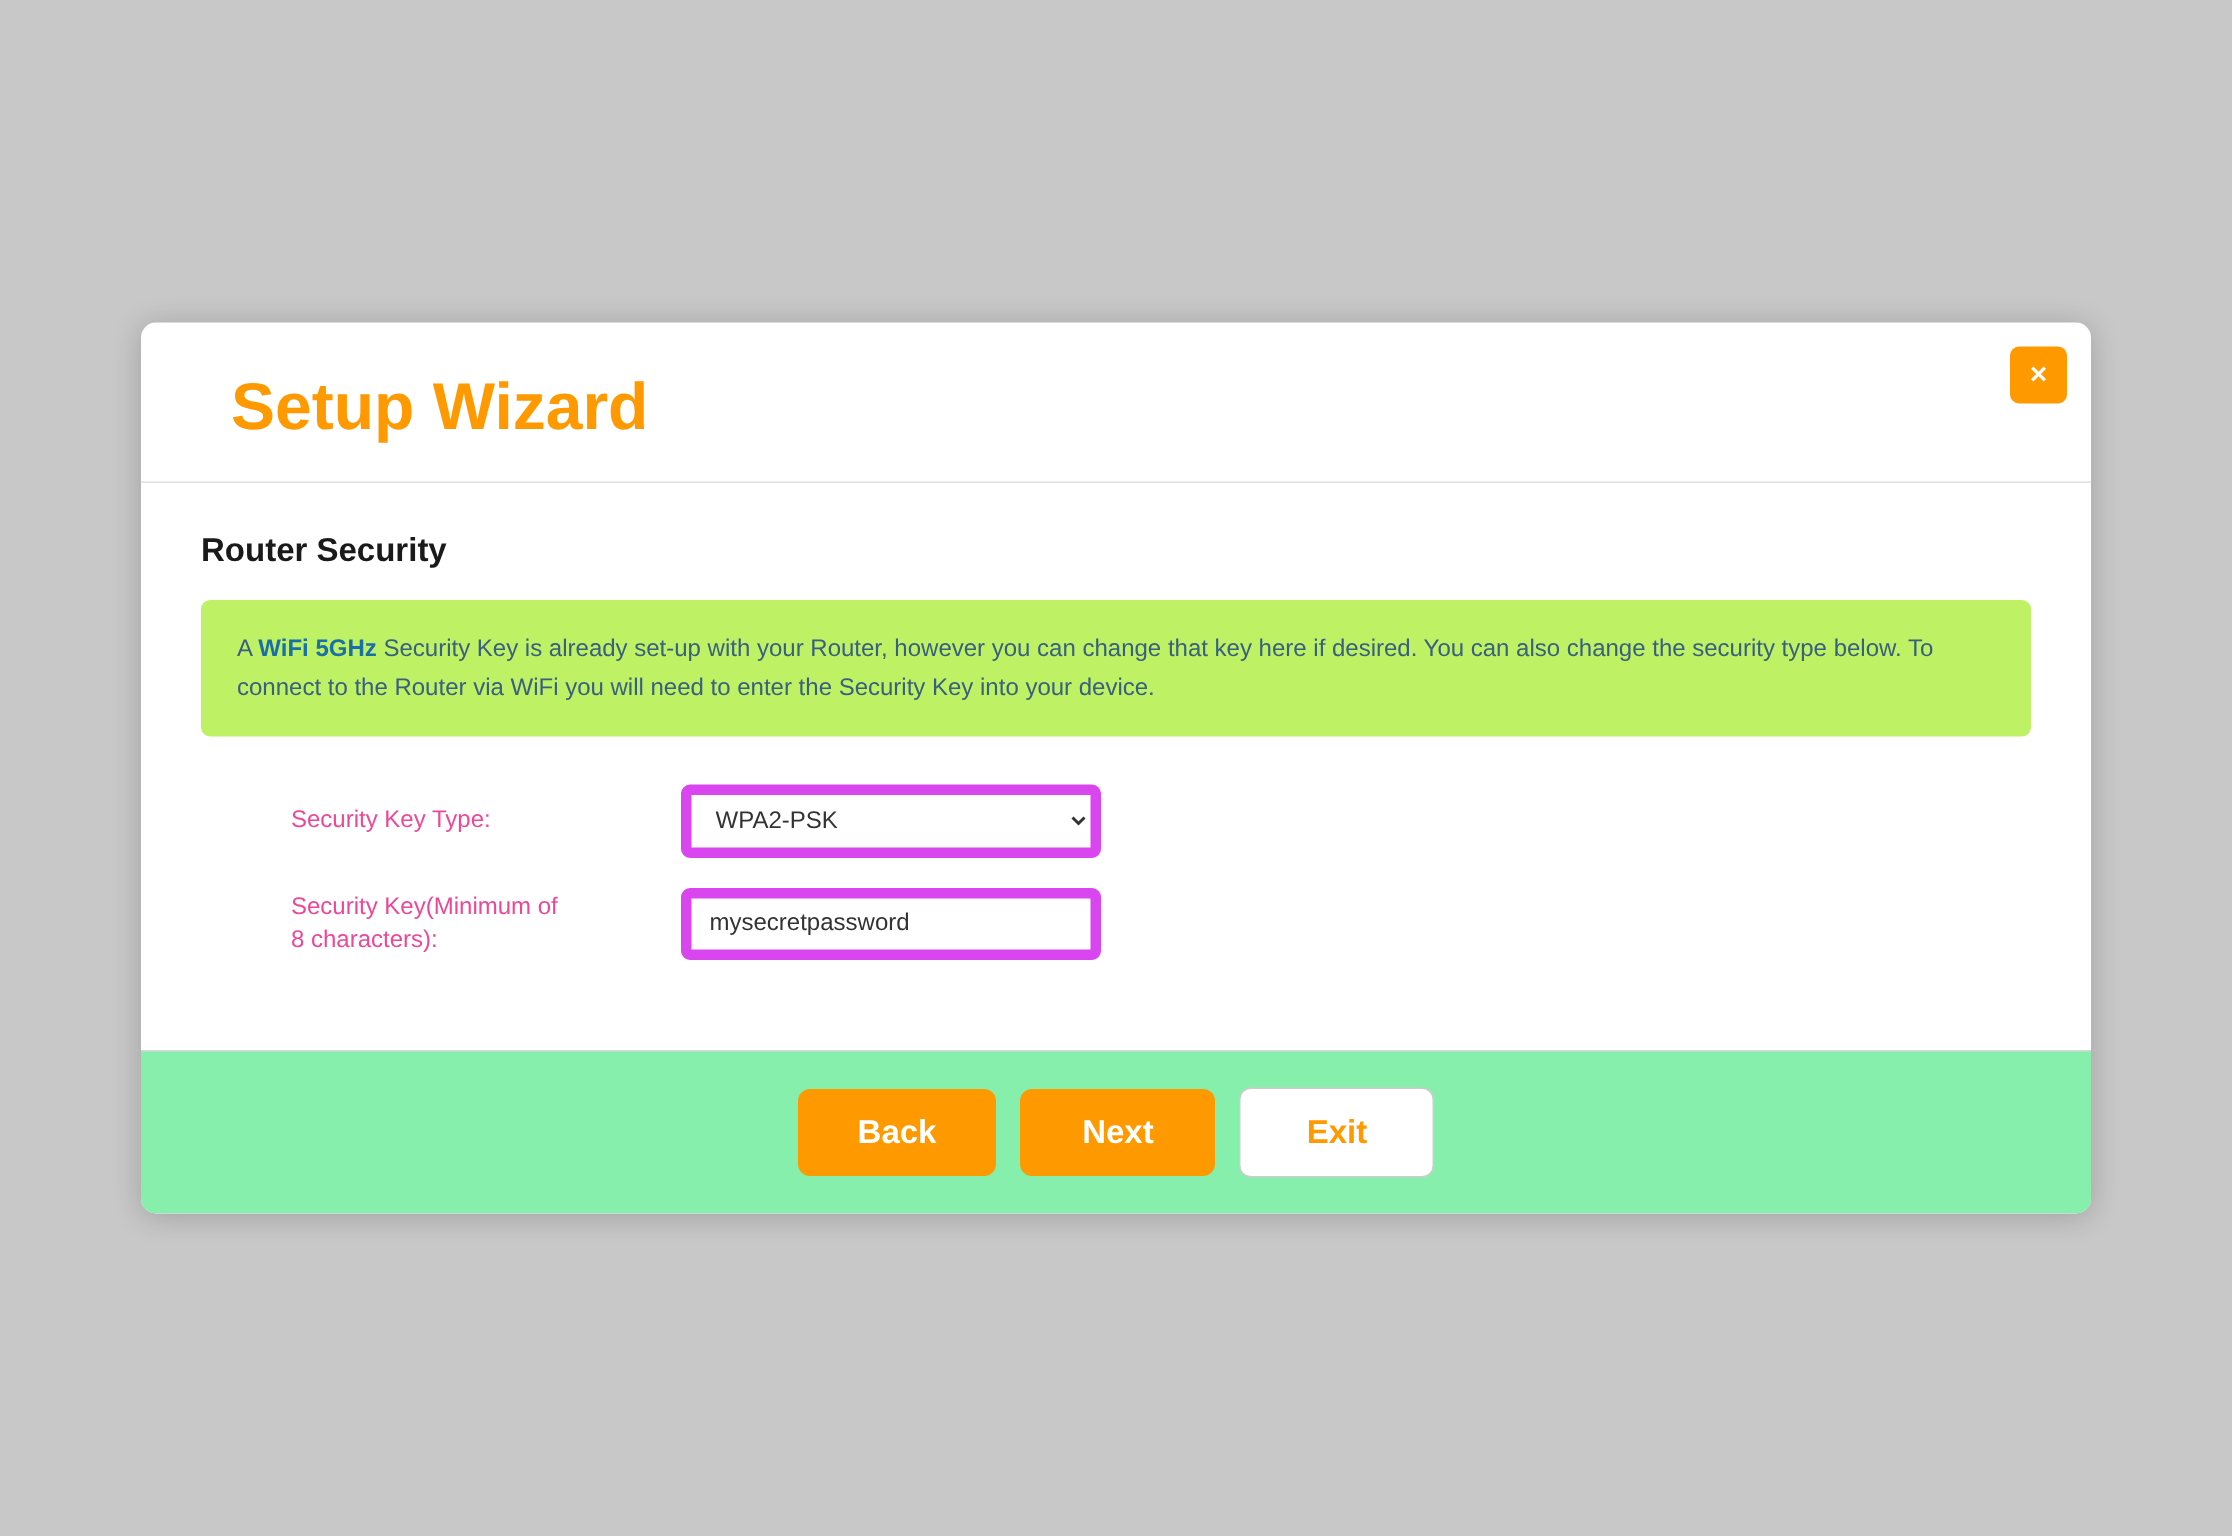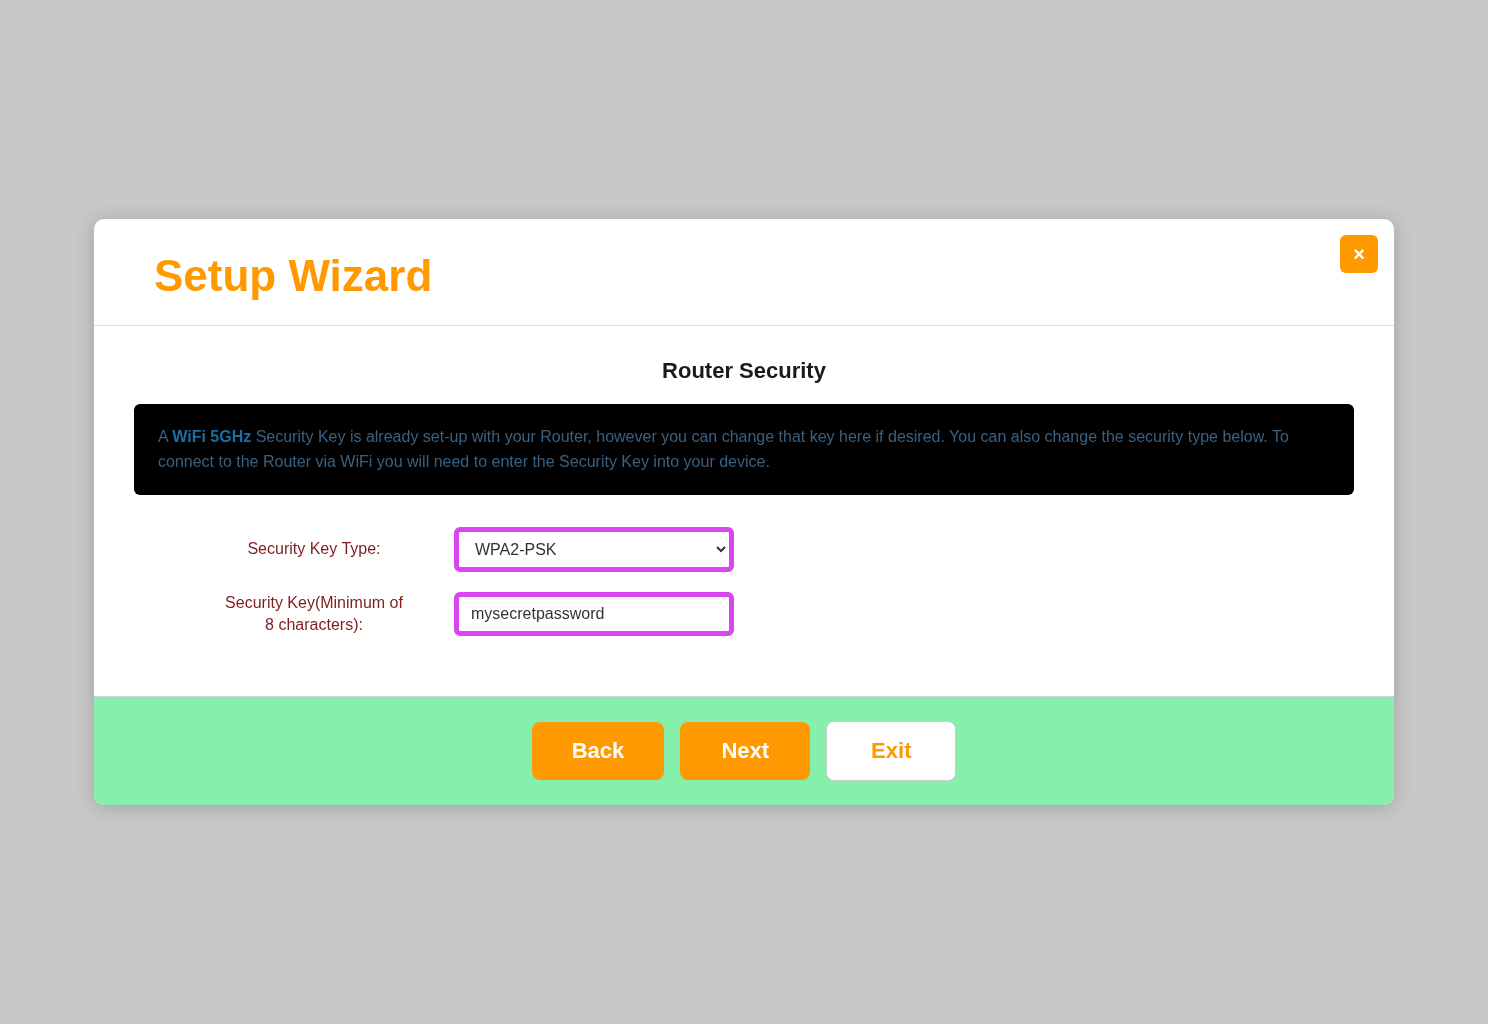--- a/index.html
+++ b/index.html
@@ -66,25 +66,24 @@
 
     .dialog-body {
       padding: 32px 40px 40px 40px;
     }
 
     .section-title {
       font-size: 22px;
       font-weight: bold;
       color: #1a1a1a;
       margin-bottom: 20px;
-      text-align: center;
     }
 
     .info-box {
-      background: #000000;
+      background: #bef264;
       border-radius: 6px;
       padding: 20px 24px;
       margin-bottom: 32px;
       font-size: 16px;
       color: #3a6080;
       line-height: 1.6;
     }
 
     .info-box .highlight {
       color: #1a6fa8;
@@ -96,32 +95,32 @@
       margin-left: 60px;
     }
 
     .form-row {
       display: flex;
       align-items: center;
       margin-bottom: 20px;
     }
 
     .form-label {
-      text-align: center;
+      text-align: left;
       width: 260px;
       font-size: 16px;
-      color: #7f1d1d;
+      color: #ec4899;
       padding-right: 20px;
       line-height: 1.4;
     }
 
     .form-control {
       font-size: 16px;
       padding: 8px 12px;
-      border: 5px solid #d946ef;
+      border: 7px solid #d946ef;
       border-radius: 6px;
       width: 280px;
       color: #333;
       background: #fff;
     }
 
     select.form-control {
       appearance: auto;
       -webkit-appearance: auto;
       cursor: pointer;

